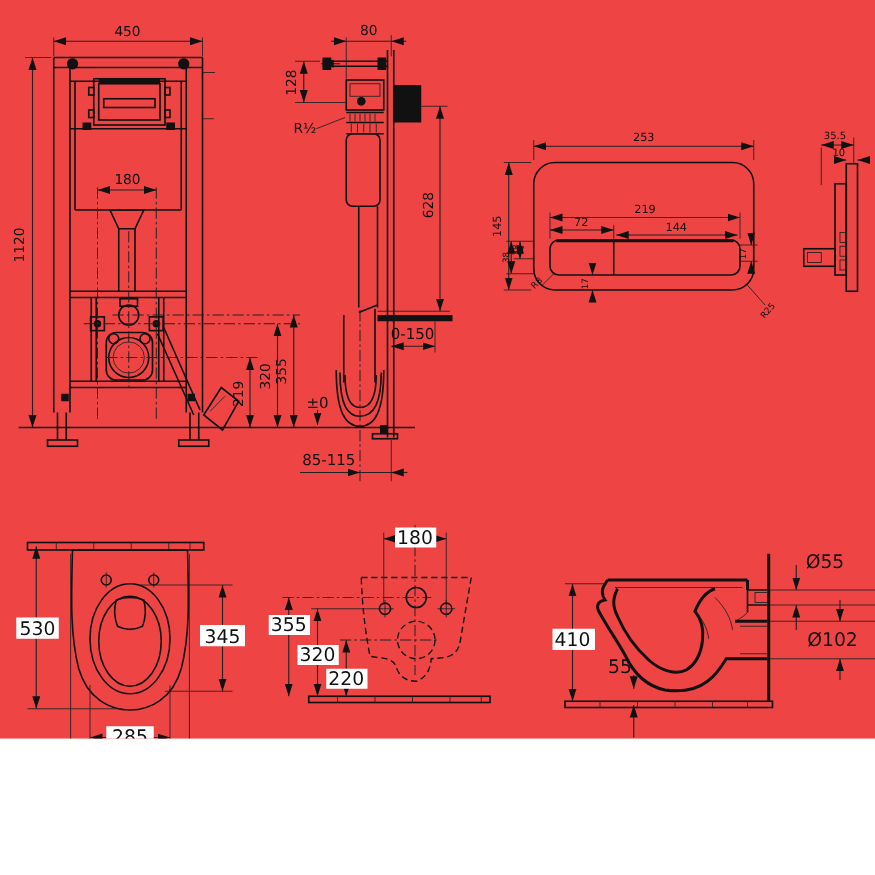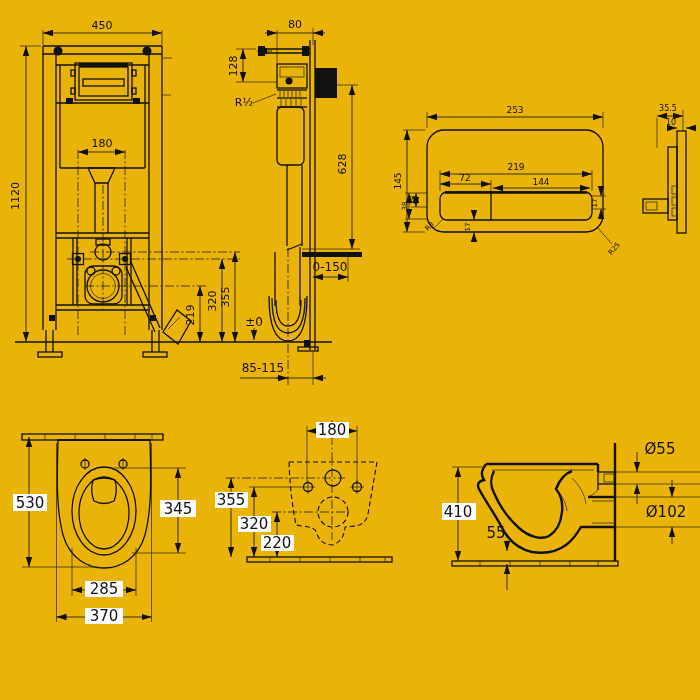--- a/index.html
+++ b/index.html
@@ -1,16 +1,16 @@
 <!DOCTYPE html>
 <html><head>
 <meta charset="utf-8">
 <style>
   html,body{margin:0;padding:0;background:#fff;}
-  .canvas{position:relative;width:700px;height:700px;background:#eab308;overflow:hidden;}
+  .canvas{position:relative;width:700px;height:591px;background:#ef4444;overflow:hidden;}
   svg{display:block;}
   text{fill:#111;font-family:"DejaVu Sans",sans-serif;}
   .t15{font-size:15px;}
   .t12{font-size:12px;}
   .t11{font-size:11px;}
   .t9{font-size:9px;}
   .t8{font-size:8px;}
   .t7{font-size:7px;}
   .mid{text-anchor:middle;}
   .g{stroke:#111;fill:none;stroke-width:1.3;}

